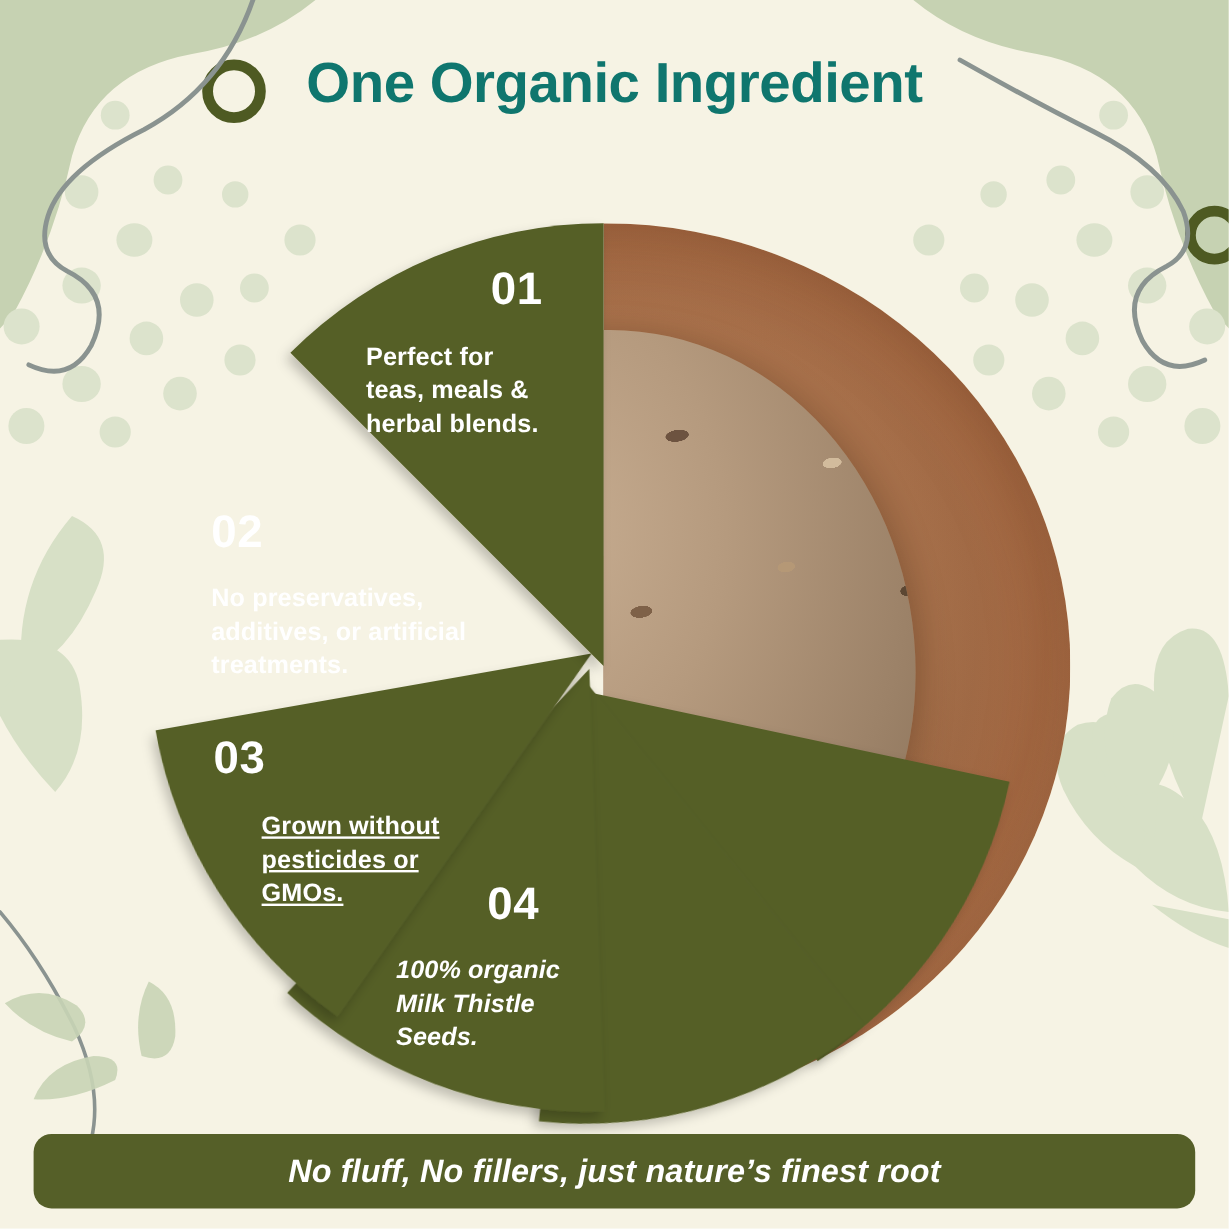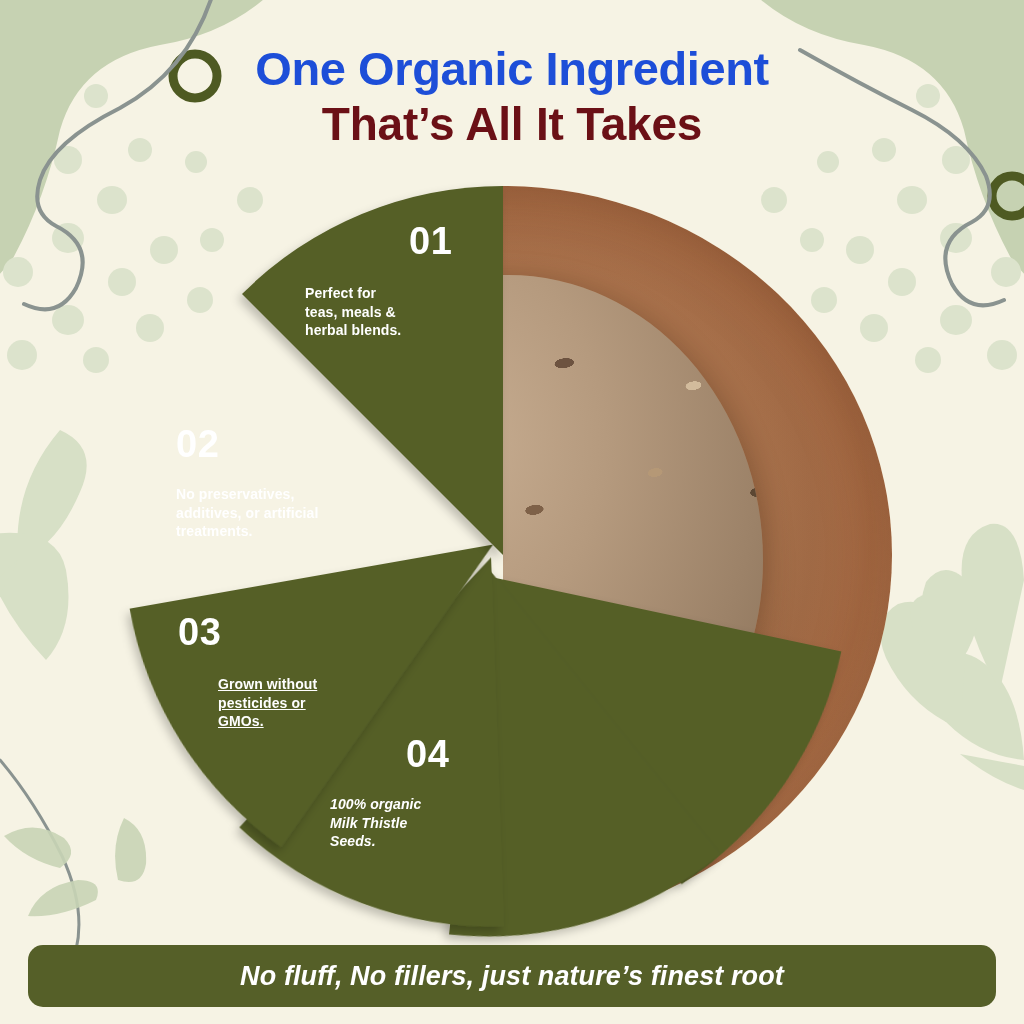--- a/index.html
+++ b/index.html
@@ -31,21 +31,21 @@
     left: 0;
     top: 44px;
     width: 1024px;
     text-align: center;
     z-index: 6;
   }
   .headline-1 {
     font-size: 47px;
     font-weight: 700;
     letter-spacing: -0.4px;
-    color: #1d4ed8;
+    color: #0f766e;
     line-height: 1.08;
     white-space: nowrap;
   }
   .headline-2 {
     font-size: 46px;
     font-weight: 700;
     letter-spacing: -0.2px;
     color: #6B1016;
     line-height: 1.12;
     margin-top: 4px;
@@ -149,21 +149,21 @@
     color: #FFFFFF;
     z-index: 5;
   }
   .wedge-num {
     font-size: 38px;
     font-weight: 700;
     line-height: 1;
     letter-spacing: 0.5px;
   }
   .wedge-text {
-    font-size: 14px;
+    font-size: 21px;
     font-weight: 600;
     line-height: 1.33;
     letter-spacing: 0.1px;
     white-space: pre-line;
   }
 
   #label-01 { left: 305px; top: 222px; width: 230px; }
   #label-01 .wedge-num { text-align: left; margin-left: 104px; }
   #label-01 .wedge-text { margin-top: 24px; }
 
@@ -280,21 +280,20 @@
     </g>
     <g fill="#F6F3E4">
       <ellipse cx="130" cy="924" rx="11" ry="11"></ellipse>
       <ellipse cx="100" cy="944" rx="10" ry="10"></ellipse>
       <ellipse cx="60" cy="936" rx="9" ry="9"></ellipse>
     </g>
   </svg>
 
   <div class="headline-wrap">
     <div class="headline-1">One Organic Ingredient</div>
-    <div class="headline-2">That’s All It Takes</div>
   </div>
 
   <div class="photo-half">
     <div class="bowl">
       <div class="seed-mound"></div>
     </div>
   </div>
 
   <svg id="chart-area" viewBox="0 0 1024 1024">
     <defs>

